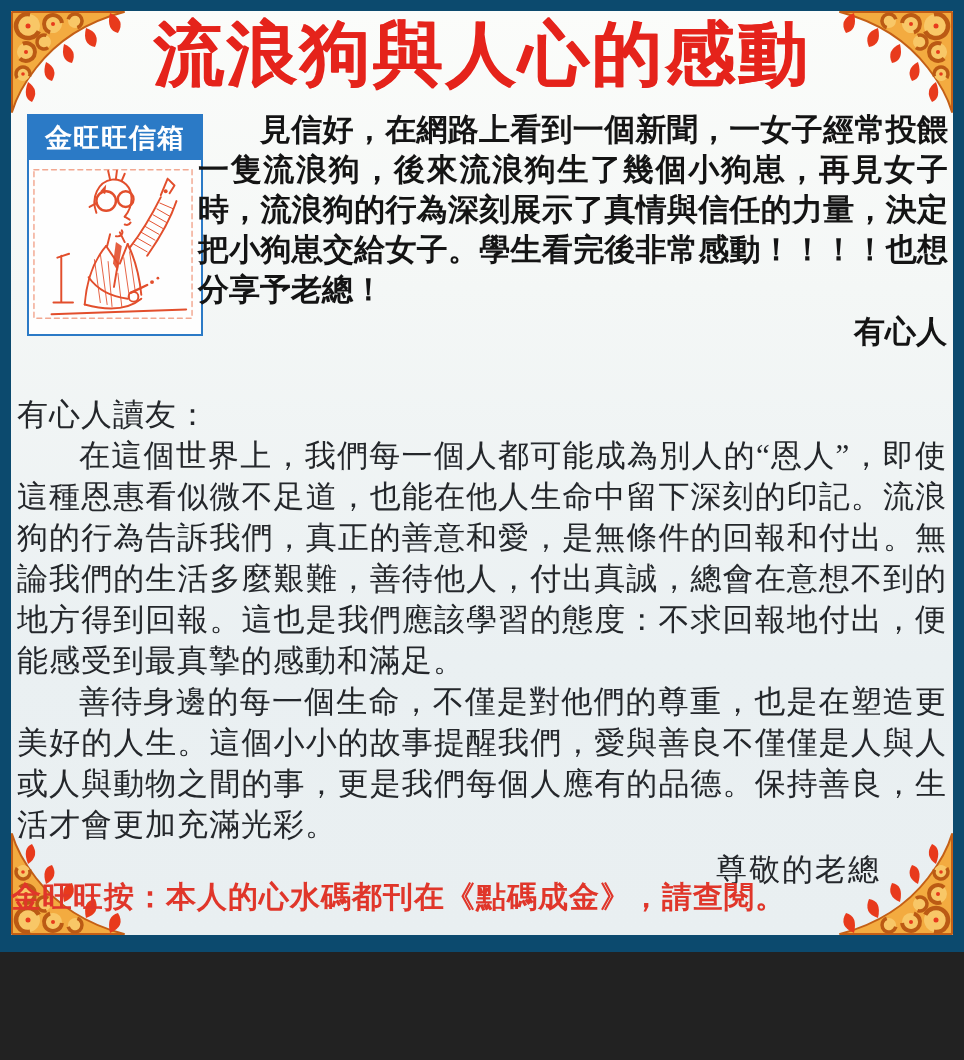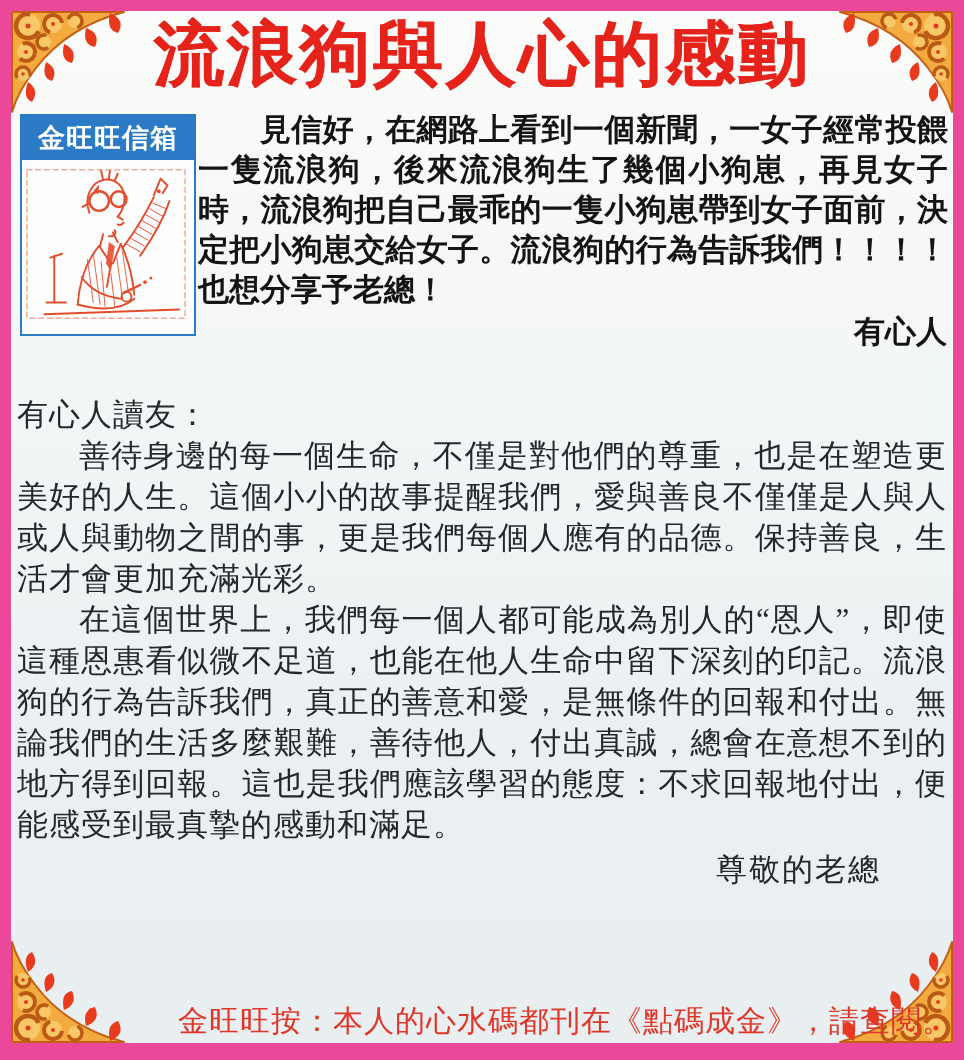--- a/index.html
+++ b/index.html
@@ -1,19 +1,19 @@
 <!DOCTYPE html>
 <html><head>
 <meta charset="utf-8">
 <style>
   html,body{margin:0;padding:0;background:#222;}
   .frame{
     position:relative;
-    width:964px;height:1060px;
-    background:#ec4899;
+    width:964px;height:952px;
+    background:#0c4a6e;
     overflow:hidden;
     font-family:"Liberation Serif","DejaVu Serif",serif;
   }
   .page{
     position:absolute;
     left:11px;top:11px;right:11px;bottom:17px;
     background:linear-gradient(180deg,#fbfcfa 0%,#f4f7f6 30%,#eaf0f2 70%,#e9eff1 100%);
   }
   
   .ornament{position:absolute;width:118px;height:104px;pointer-events:none;}
@@ -27,21 +27,21 @@
     text-align:center;
     font-size:70px;line-height:96px;
     font-weight:900;
     color:#e5231b;
     letter-spacing:3px;
     white-space:nowrap;
     text-shadow:1px 0 0 #e5231b;
   }
   
   .mailbox{
-    position:absolute;left:9px;top:103px;width:172px;
+    position:absolute;left:16px;top:103px;width:172px;
     border:2px solid #2b7ac6;background:#fff;
     box-shadow:0 0 0 1px #d7e4f2 inset;
   }
   .mailbox-header{
     background:#2b7ac6;color:#fff;
     font-family:"Liberation Sans","DejaVu Sans",sans-serif;
     font-weight:bold;font-size:27px;line-height:44px;
     text-align:center;letter-spacing:1px;
     white-space:nowrap;
   }
@@ -61,23 +61,23 @@
     position:absolute;left:6px;top:383px;right:6px;
     font-size:31px;line-height:41px;
     color:#24272b;font-weight:400;
     text-align:justify;
   }
   .reply .salutation{margin:0;text-indent:0;letter-spacing:1px;}
   .reply p{margin:0;text-indent:2em;letter-spacing:1px;}
   .reply .sig{margin:4px 66px 0 0;text-align:right;letter-spacing:2px;}
   
   .footer-note{
-    position:absolute;left:0;right:0;bottom:4px;
-    text-align:right;
-    color:#e0362a;font-weight:normal;
+    position:absolute;left:0;right:0;bottom:20px;
+    text-align:left;
+    color:#e0362a;font-weight:bold;
     font-size:30px;line-height:36px;
     letter-spacing:1px;
     white-space:nowrap;
   }
 </style>
 </head>
 <body>
 
 <div class="frame">
   <div class="page">
@@ -202,27 +202,27 @@
 
             <path d="M26,92 L38,88 M30,90 L30,138 M22,138 L42,138"></path>
 
             <path d="M20,150 L158,145"></path>
           </g>
         </svg>
       </div>
     </div>
 
     <div class="letter">
-      <p class="body">見信好，在網路上看到一個新聞，一女子經常投餵一隻流浪狗，後來流浪狗生了幾個小狗崽，再見女子時，流浪狗把自己最乖的一隻小狗崽帶到女子面前，決定把小狗崽交給女子。流浪狗的行為告訴我們！！！！也想分享予老總！</p>
+      <p class="body">見信好，在網路上看到一個新聞，一女子經常投餵一隻流浪狗，後來流浪狗生了幾個小狗崽，再見女子時，流浪狗的行為深刻展示了真情與信任的力量，決定把小狗崽交給女子。學生看完後非常感動！！！！也想分享予老總！</p>
       <p class="sig">有心人</p>
     </div>
 
     <div class="reply">
       <p class="salutation">有心人讀友：</p>
+      <p>在這個世界上，我們每一個人都可能成為別人的“恩人”，即使這種恩惠看似微不足道，也能在他人生命中留下深刻的印記。流浪狗的行為告訴我們，真正的善意和愛，是無條件的回報和付出。無論我們的生活多麼艱難，善待他人，付出真誠，總會在意想不到的地方得到回報。這也是我們應該學習的態度：不求回報地付出，便能感受到最真摯的感動和滿足。</p>
       <p>善待身邊的每一個生命，不僅是對他們的尊重，也是在塑造更美好的人生。這個小小的故事提醒我們，愛與善良不僅僅是人與人或人與動物之間的事，更是我們每個人應有的品德。保持善良，生活才會更加充滿光彩。</p>
-      <p>在這個世界上，我們每一個人都可能成為別人的“恩人”，即使這種恩惠看似微不足道，也能在他人生命中留下深刻的印記。流浪狗的行為告訴我們，真正的善意和愛，是無條件的回報和付出。無論我們的生活多麼艱難，善待他人，付出真誠，總會在意想不到的地方得到回報。這也是我們應該學習的態度：不求回報地付出，便能感受到最真摯的感動和滿足。</p>
       <p class="sig">尊敬的老總</p>
     </div>
 
     <div class="footer-note">金旺旺按：本人的心水碼都刊在《點碼成金》，請查閱。</div>
 
   </div>
 </div>
 
 </body></html>

